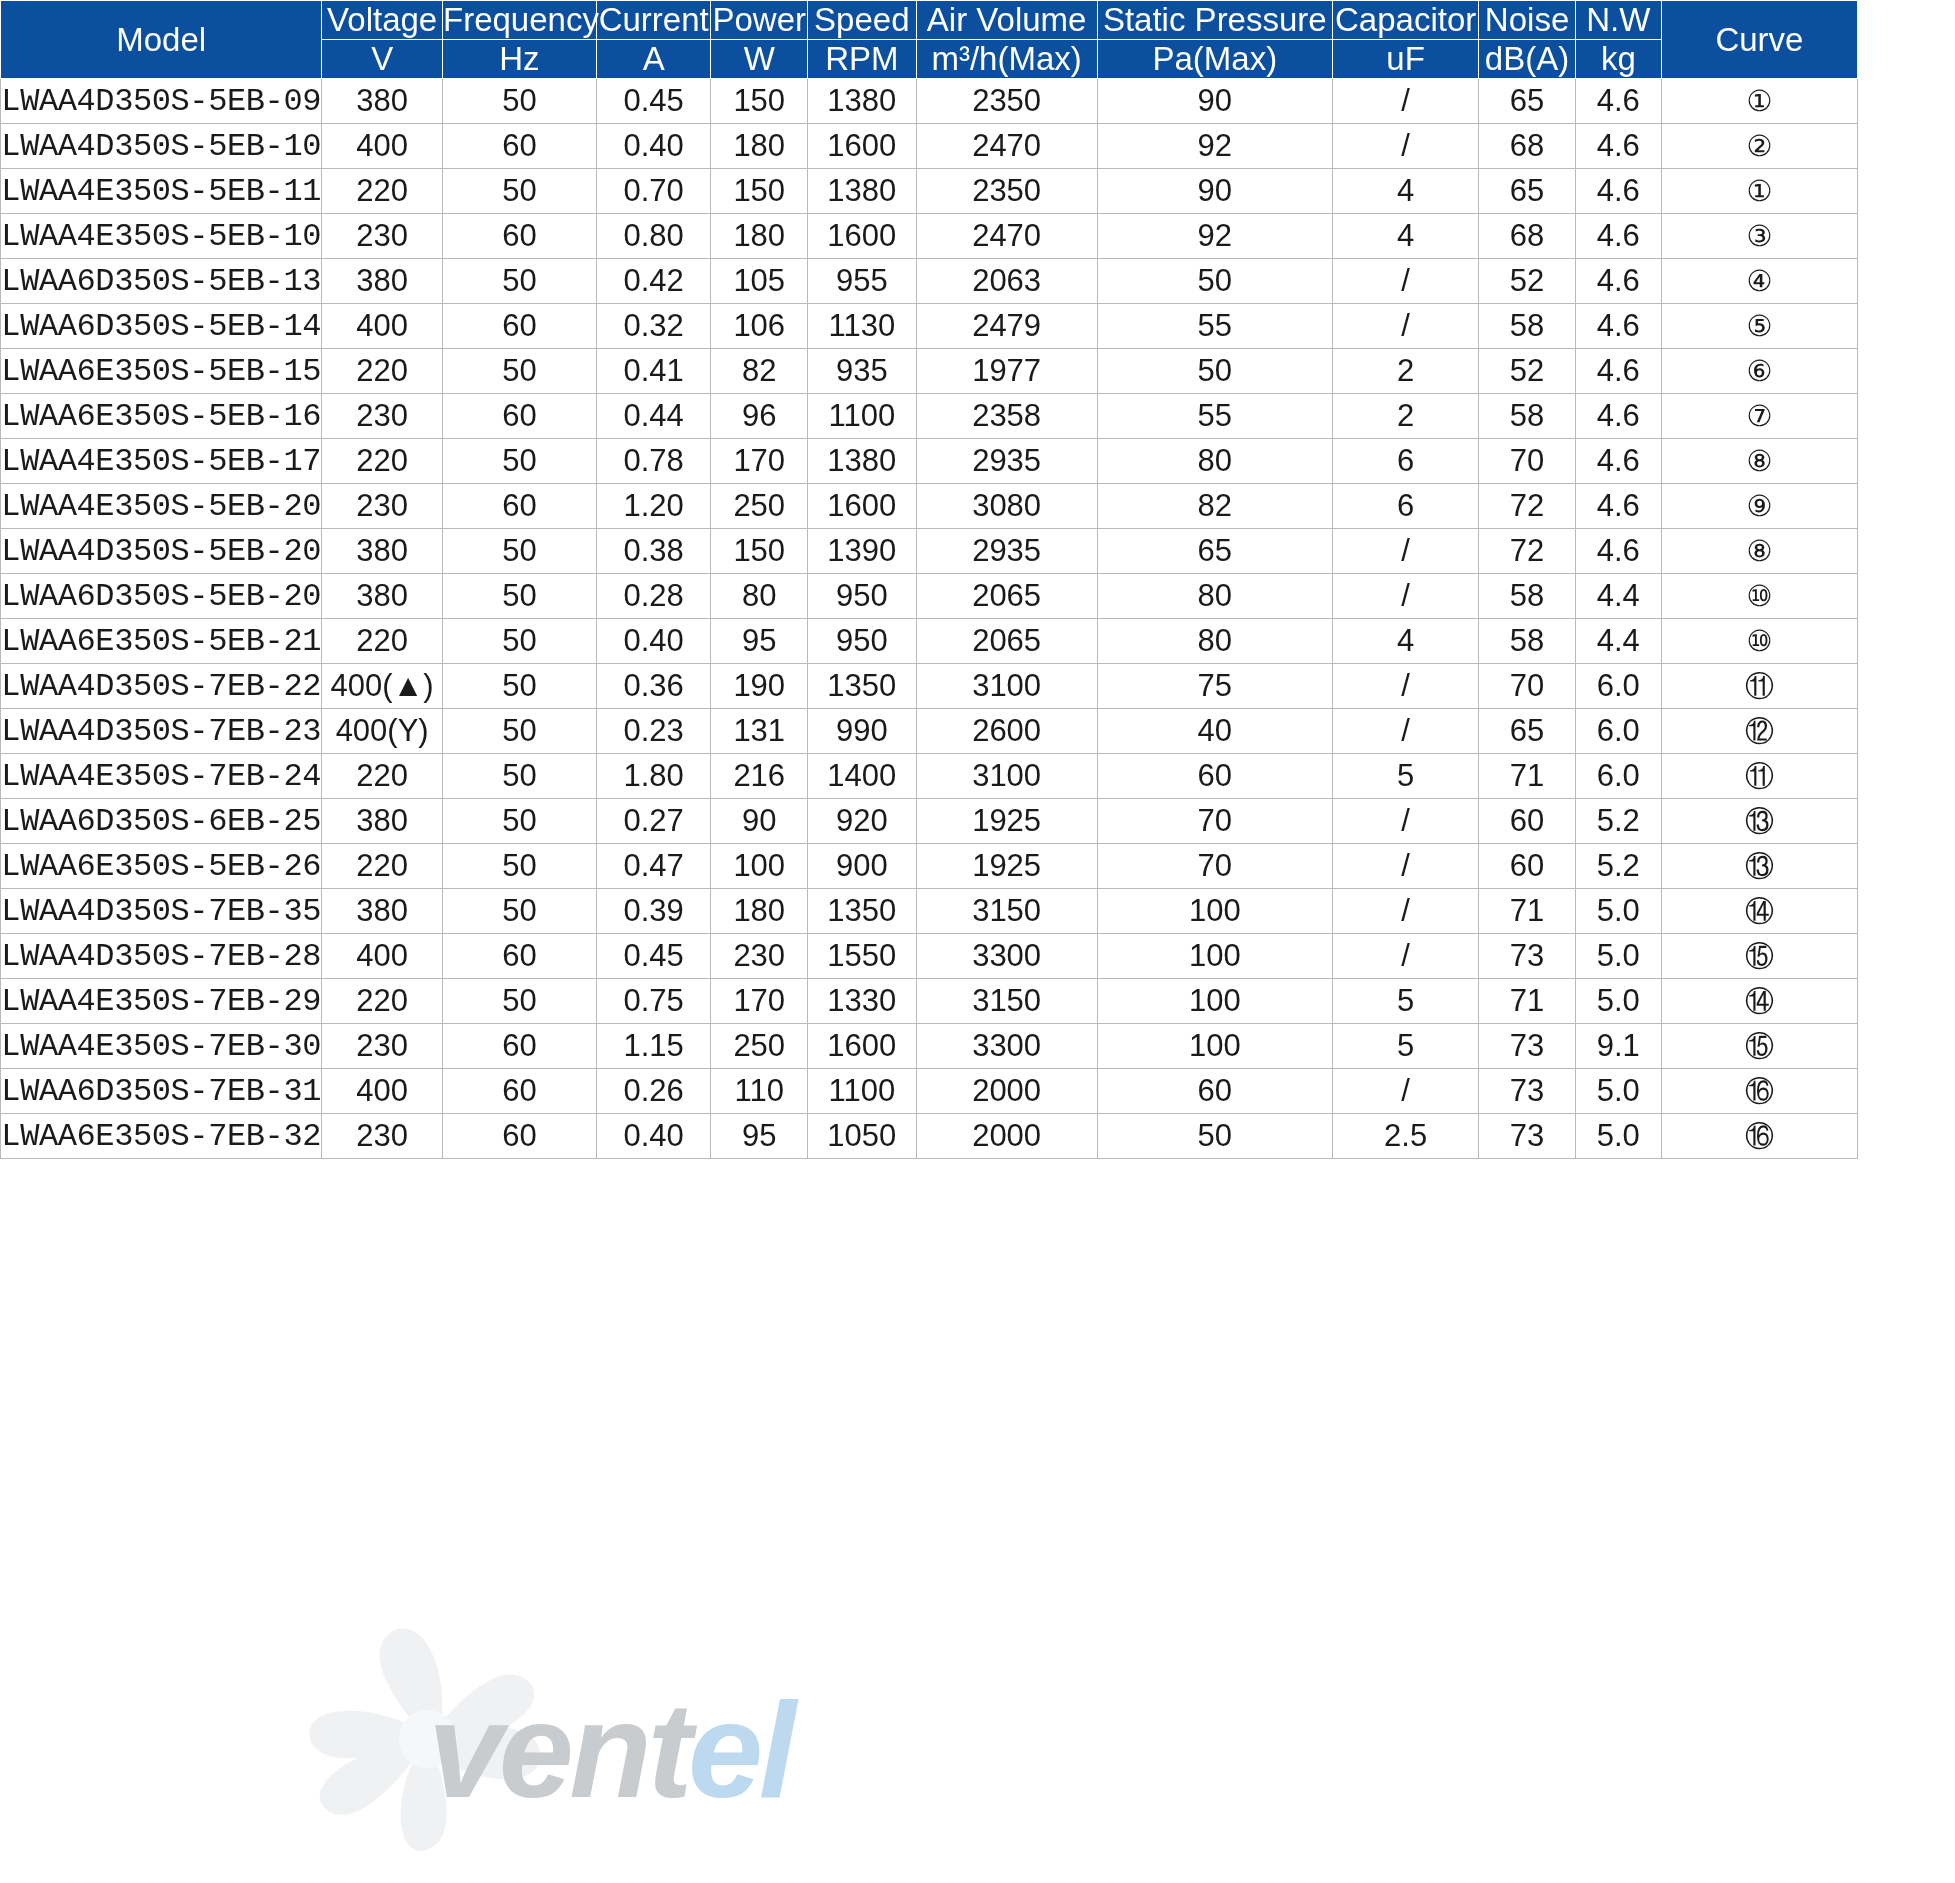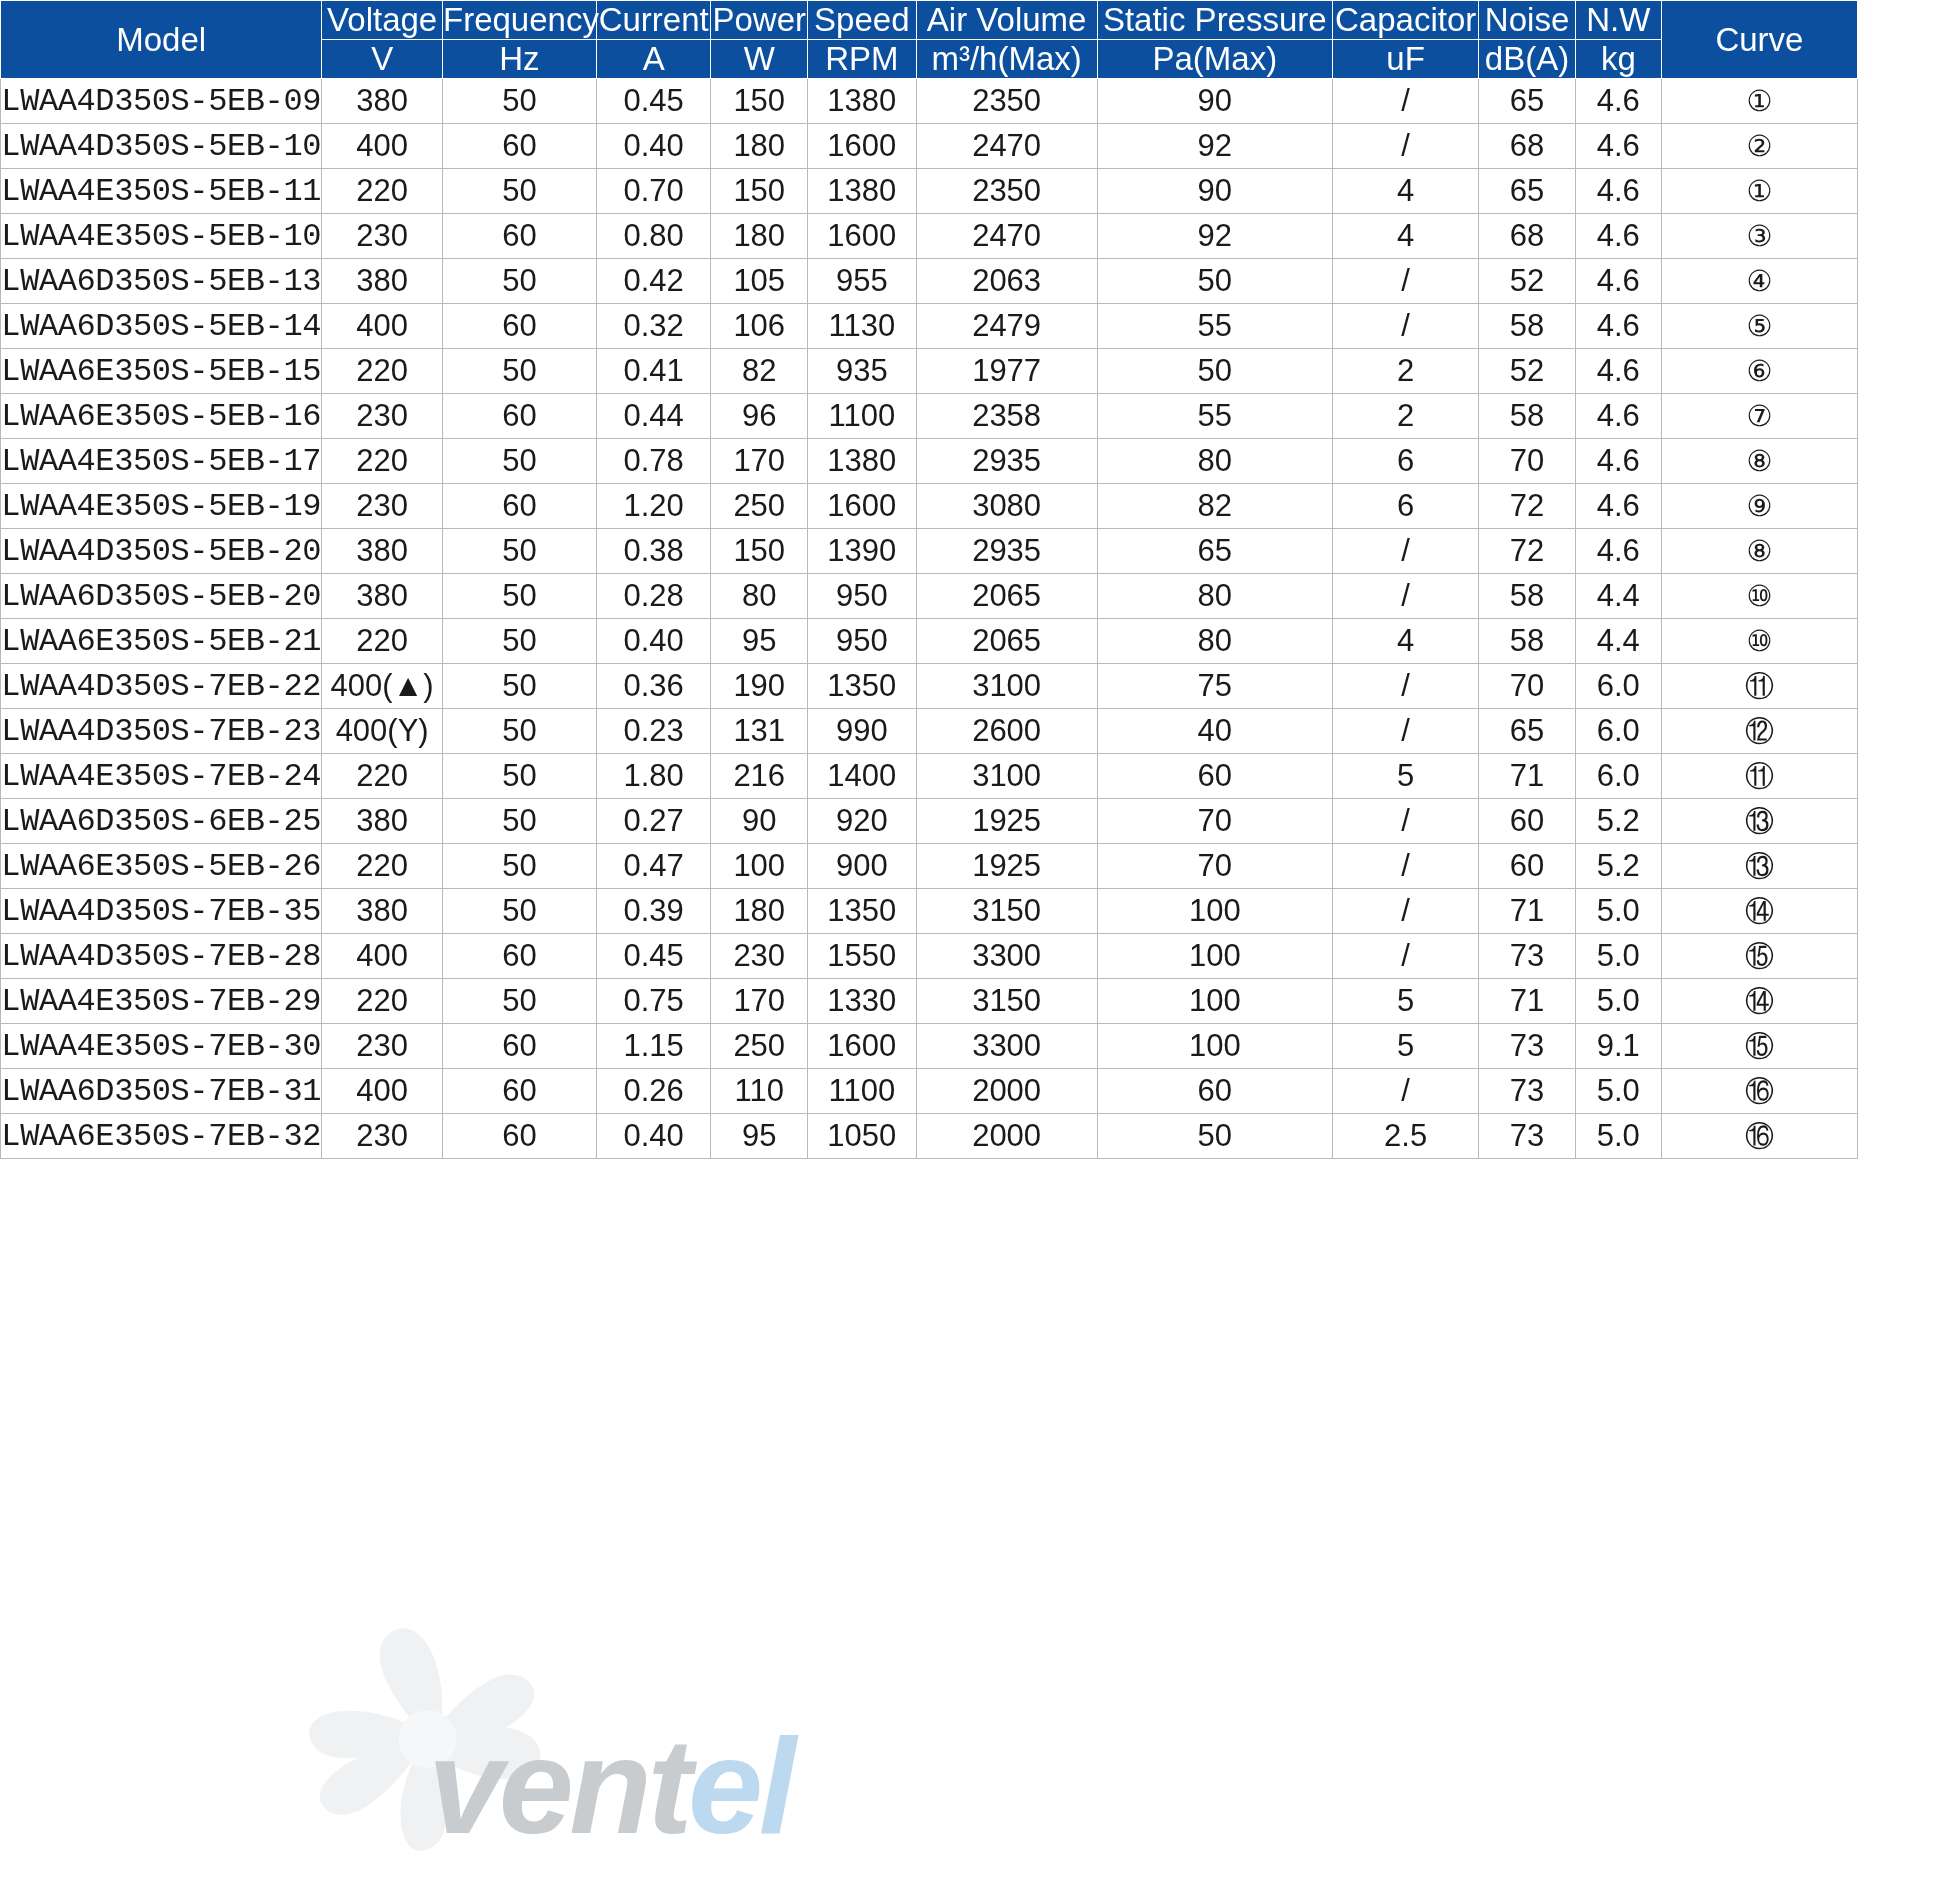--- a/index.html
+++ b/index.html
@@ -34,21 +34,20 @@
   #watermark .wm-text {
     position: absolute;
     left: 218px;
     top: 64px;
     font-size: 135px;
     font-weight: 700;
     font-style: italic;
     letter-spacing: -4.4px;
     line-height: 1;
     white-space: nowrap;
-    margin-top: 36px;
   }
   #watermark .wm-a { color: #c9cccf; }
   #watermark .wm-b { color: #bcd9ef; }
   #watermark .wm-fan { position: absolute; left: 0; top: 0; opacity: .55; }
 
   table.spec {
     position: relative;
     z-index: 10;
     border-collapse: collapse;
     table-layout: fixed;
@@ -287,21 +286,21 @@
           <td>170</td>
           <td>1380</td>
           <td>2935</td>
           <td>80</td>
           <td>6</td>
           <td>70</td>
           <td>4.6</td>
           <td><span class="curve-mark">⑧</span></td>
         </tr>
         <tr>
-          <td class="model">LWAA4E350S-5EB-19</td>
+          <td class="model">LWAA4E350S-5EB-20</td>
           <td>230</td>
           <td>60</td>
           <td>1.20</td>
           <td>250</td>
           <td>1600</td>
           <td>3080</td>
           <td>82</td>
           <td>6</td>
           <td>72</td>
           <td>4.6</td>

